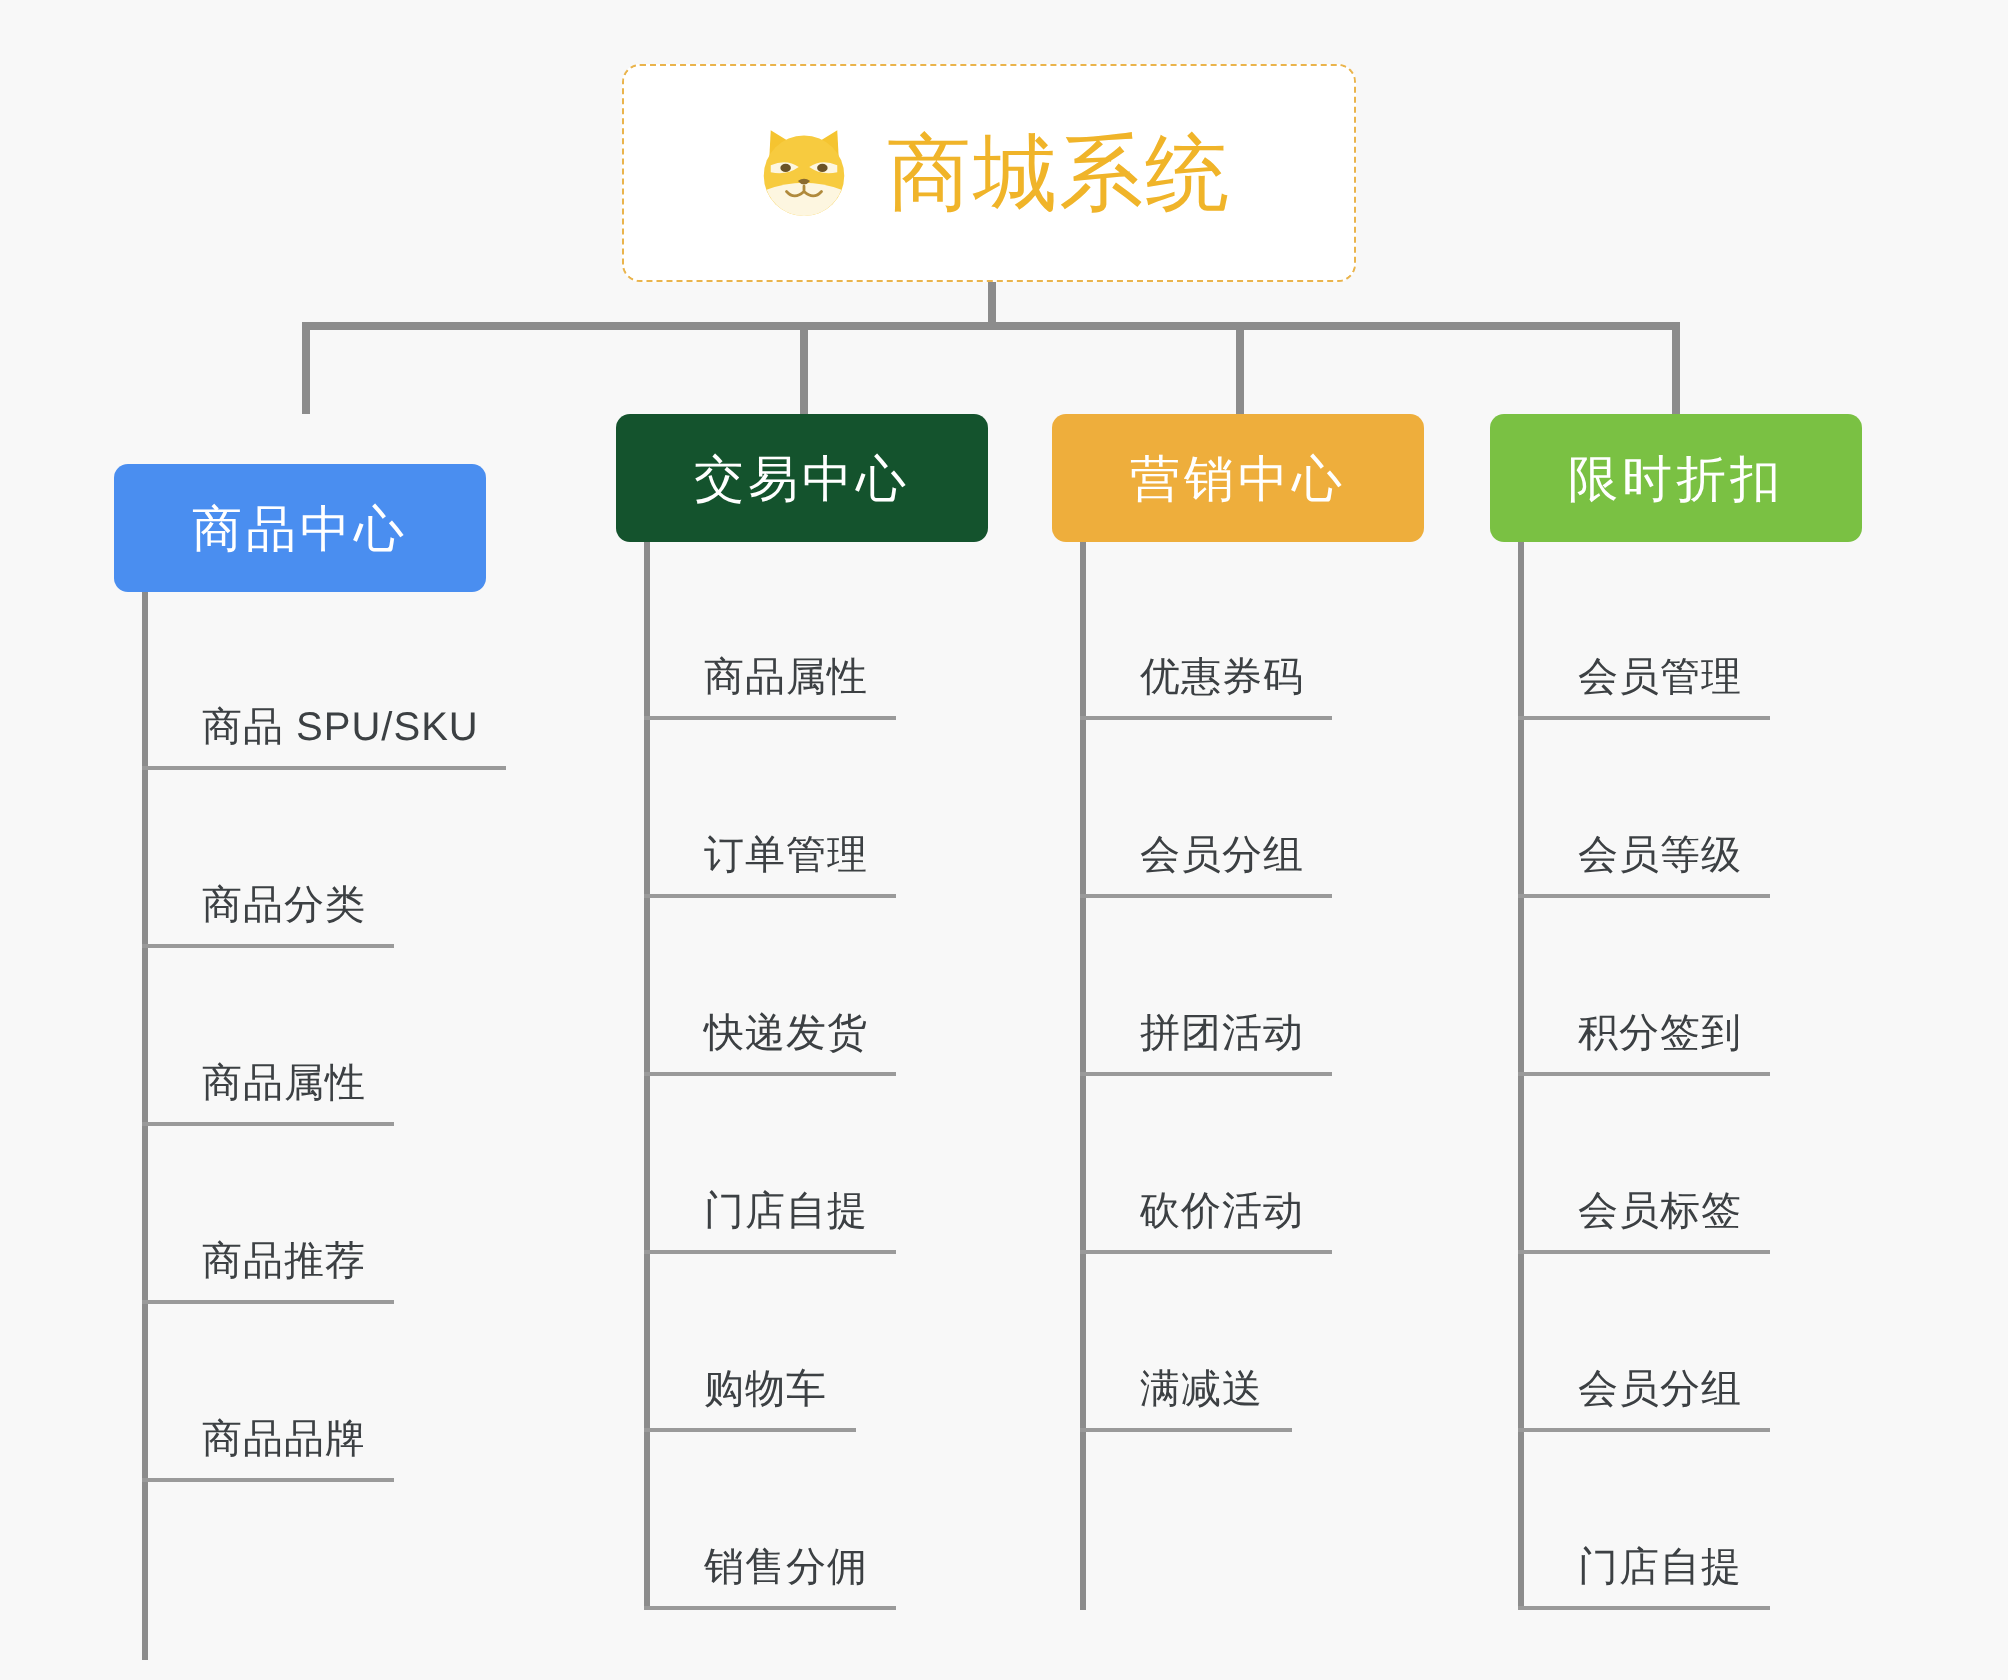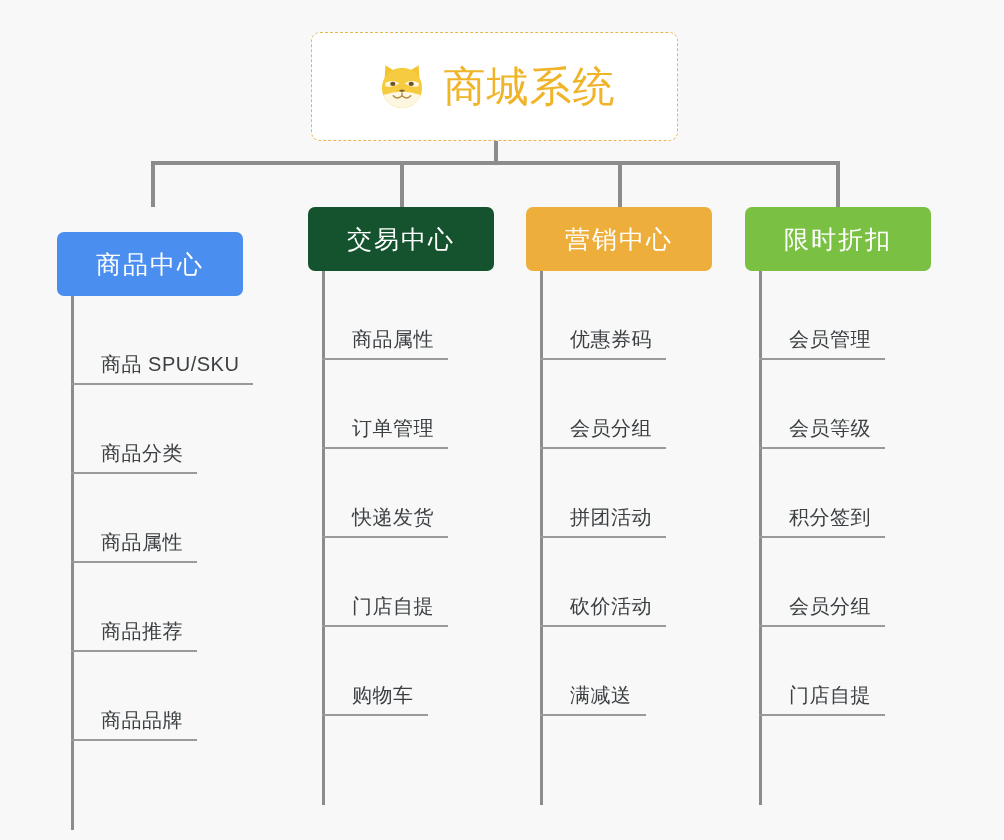--- a/index.html
+++ b/index.html
@@ -200,20 +200,23 @@
         </div>
       <div class="leaf">
           <span class="leaf-inner"><span class="leaf-label">快递发货</span></span>
         </div>
       <div class="leaf">
           <span class="leaf-inner"><span class="leaf-label">门店自提</span></span>
         </div>
       <div class="leaf">
           <span class="leaf-inner"><span class="leaf-label">购物车</span></span>
         </div>
+      <div class="leaf">
+          <span class="leaf-inner"><span class="leaf-label">销售分佣</span></span>
+        </div>
     </div>
   </div>
 
   <div class="column" style="left:526px;">
     <div class="col-head" style="background:#eeae3c;">
       <span>营销中心</span>
     </div>
     <div class="col-body">
       <div class="spine" style="height:534px;"></div>
       <div class="leaf">
@@ -243,20 +246,23 @@
       <div class="leaf">
           <span class="leaf-inner"><span class="leaf-label">会员管理</span></span>
         </div>
       <div class="leaf">
           <span class="leaf-inner"><span class="leaf-label">会员等级</span></span>
         </div>
       <div class="leaf">
           <span class="leaf-inner"><span class="leaf-label">积分签到</span></span>
         </div>
       <div class="leaf">
+          <span class="leaf-inner"><span class="leaf-label">会员标签</span></span>
+        </div>
+      <div class="leaf">
           <span class="leaf-inner"><span class="leaf-label">会员分组</span></span>
         </div>
       <div class="leaf">
           <span class="leaf-inner"><span class="leaf-label">门店自提</span></span>
         </div>
     </div>
   </div>
 
 </div>
 

